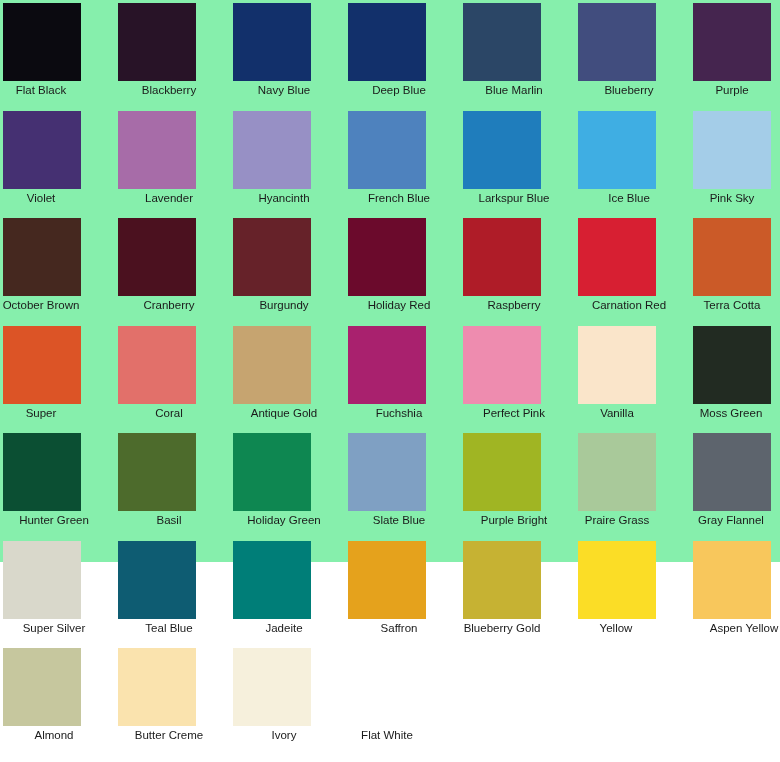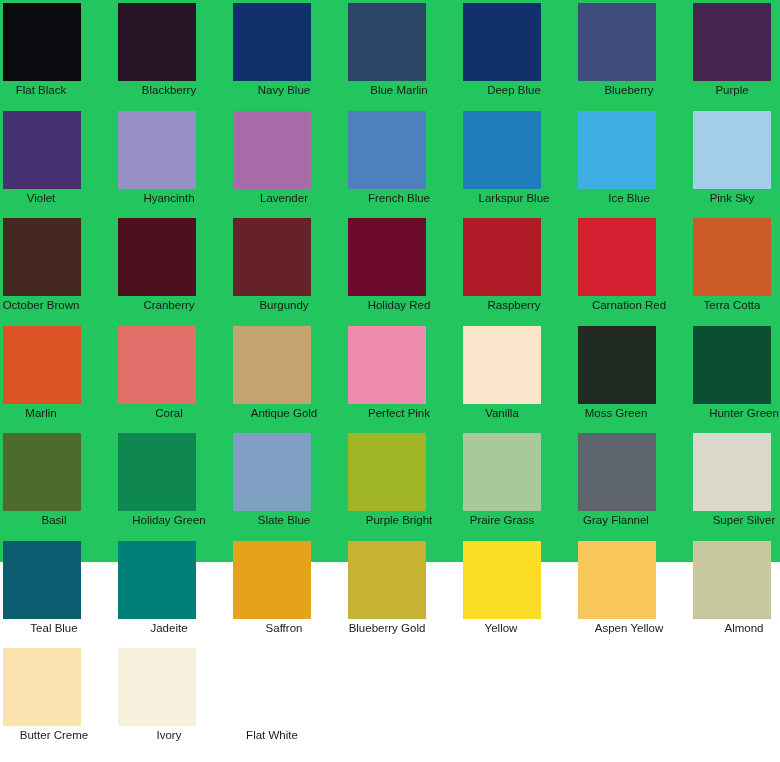--- a/index.html
+++ b/index.html
@@ -10,21 +10,21 @@
   body {
     width: 780px;
     height: 762px;
     font-family: "Liberation Sans", sans-serif;
     overflow: hidden;
   }
   #swatch-chart {
     position: relative;
     width: 780px;
     height: 562px;
-    background: #22c55e;
+    background: #86efac;
   }
   .swatch-grid {
     display: grid;
     grid-template-columns: repeat(7, 115px);
     grid-template-rows: repeat(7, 107.5px);
     padding-top: 3px;
     padding-left: 3px;
     box-sizing: border-box;
   }
   .swatch-cell {
@@ -70,48 +70,48 @@
         <div class="swatch-label">Flat Black</div>
       </div>
       <div class="swatch-cell col-2">
         <div class="swatch-chip" style="background: rgb(40, 19, 39);"></div>
         <div class="swatch-label">Blackberry</div>
       </div>
       <div class="swatch-cell col-3">
         <div class="swatch-chip" style="background: rgb(18, 48, 107);"></div>
         <div class="swatch-label">Navy Blue</div>
       </div>
+      <div class="swatch-cell col-4">
+        <div class="swatch-chip" style="background: rgb(18, 48, 107);"></div>
+        <div class="swatch-label">Deep Blue</div>
+      </div>
       <div class="swatch-cell col-5">
         <div class="swatch-chip" style="background: rgb(43, 70, 102);"></div>
         <div class="swatch-label">Blue Marlin</div>
       </div>
-      <div class="swatch-cell col-4">
-        <div class="swatch-chip" style="background: rgb(18, 48, 107);"></div>
-        <div class="swatch-label">Deep Blue</div>
-      </div>
       <div class="swatch-cell col-6">
         <div class="swatch-chip" style="background: rgb(65, 77, 126);"></div>
         <div class="swatch-label">Blueberry</div>
       </div>
       <div class="swatch-cell col-7">
         <div class="swatch-chip" style="background: rgb(69, 37, 79);"></div>
         <div class="swatch-label">Purple</div>
       </div>
       <div class="swatch-cell col-1">
         <div class="swatch-chip" style="background: rgb(69, 48, 114);"></div>
         <div class="swatch-label">Violet</div>
       </div>
+      <div class="swatch-cell col-2">
+        <div class="swatch-chip" style="background: rgb(167, 108, 168);"></div>
+        <div class="swatch-label">Lavender</div>
+      </div>
       <div class="swatch-cell col-3">
         <div class="swatch-chip" style="background: rgb(151, 144, 197);"></div>
         <div class="swatch-label">Hyancinth</div>
       </div>
-      <div class="swatch-cell col-2">
-        <div class="swatch-chip" style="background: rgb(167, 108, 168);"></div>
-        <div class="swatch-label">Lavender</div>
-      </div>
       <div class="swatch-cell col-4">
         <div class="swatch-chip" style="background: rgb(78, 130, 190);"></div>
         <div class="swatch-label">French Blue</div>
       </div>
       <div class="swatch-cell col-5">
         <div class="swatch-chip" style="background: rgb(31, 125, 188);"></div>
         <div class="swatch-label">Larkspur Blue</div>
       </div>
       <div class="swatch-cell col-6">
         <div class="swatch-chip" style="background: rgb(63, 174, 227);"></div>
@@ -144,29 +144,33 @@
       <div class="swatch-cell col-6">
         <div class="swatch-chip" style="background: rgb(215, 31, 50);"></div>
         <div class="swatch-label">Carnation Red</div>
       </div>
       <div class="swatch-cell col-7">
         <div class="swatch-chip" style="background: rgb(203, 90, 40);"></div>
         <div class="swatch-label">Terra Cotta</div>
       </div>
       <div class="swatch-cell col-1">
         <div class="swatch-chip" style="background: rgb(220, 84, 38);"></div>
-        <div class="swatch-label">Marlin</div>
+        <div class="swatch-label">Super</div>
       </div>
       <div class="swatch-cell col-2">
         <div class="swatch-chip" style="background: rgb(226, 112, 106);"></div>
         <div class="swatch-label">Coral</div>
       </div>
       <div class="swatch-cell col-3">
         <div class="swatch-chip" style="background: rgb(198, 164, 112);"></div>
         <div class="swatch-label">Antique Gold</div>
+      </div>
+      <div class="swatch-cell col-4">
+        <div class="swatch-chip" style="background: rgb(169, 33, 110);"></div>
+        <div class="swatch-label">Fuchshia</div>
       </div>
       <div class="swatch-cell col-5">
         <div class="swatch-chip" style="background: rgb(238, 140, 175);"></div>
         <div class="swatch-label">Perfect Pink</div>
       </div>
       <div class="swatch-cell col-7">
         <div class="swatch-chip" style="background: rgb(250, 229, 202);"></div>
         <div class="swatch-label">Vanilla</div>
       </div>
       <div class="swatch-cell col-1">

